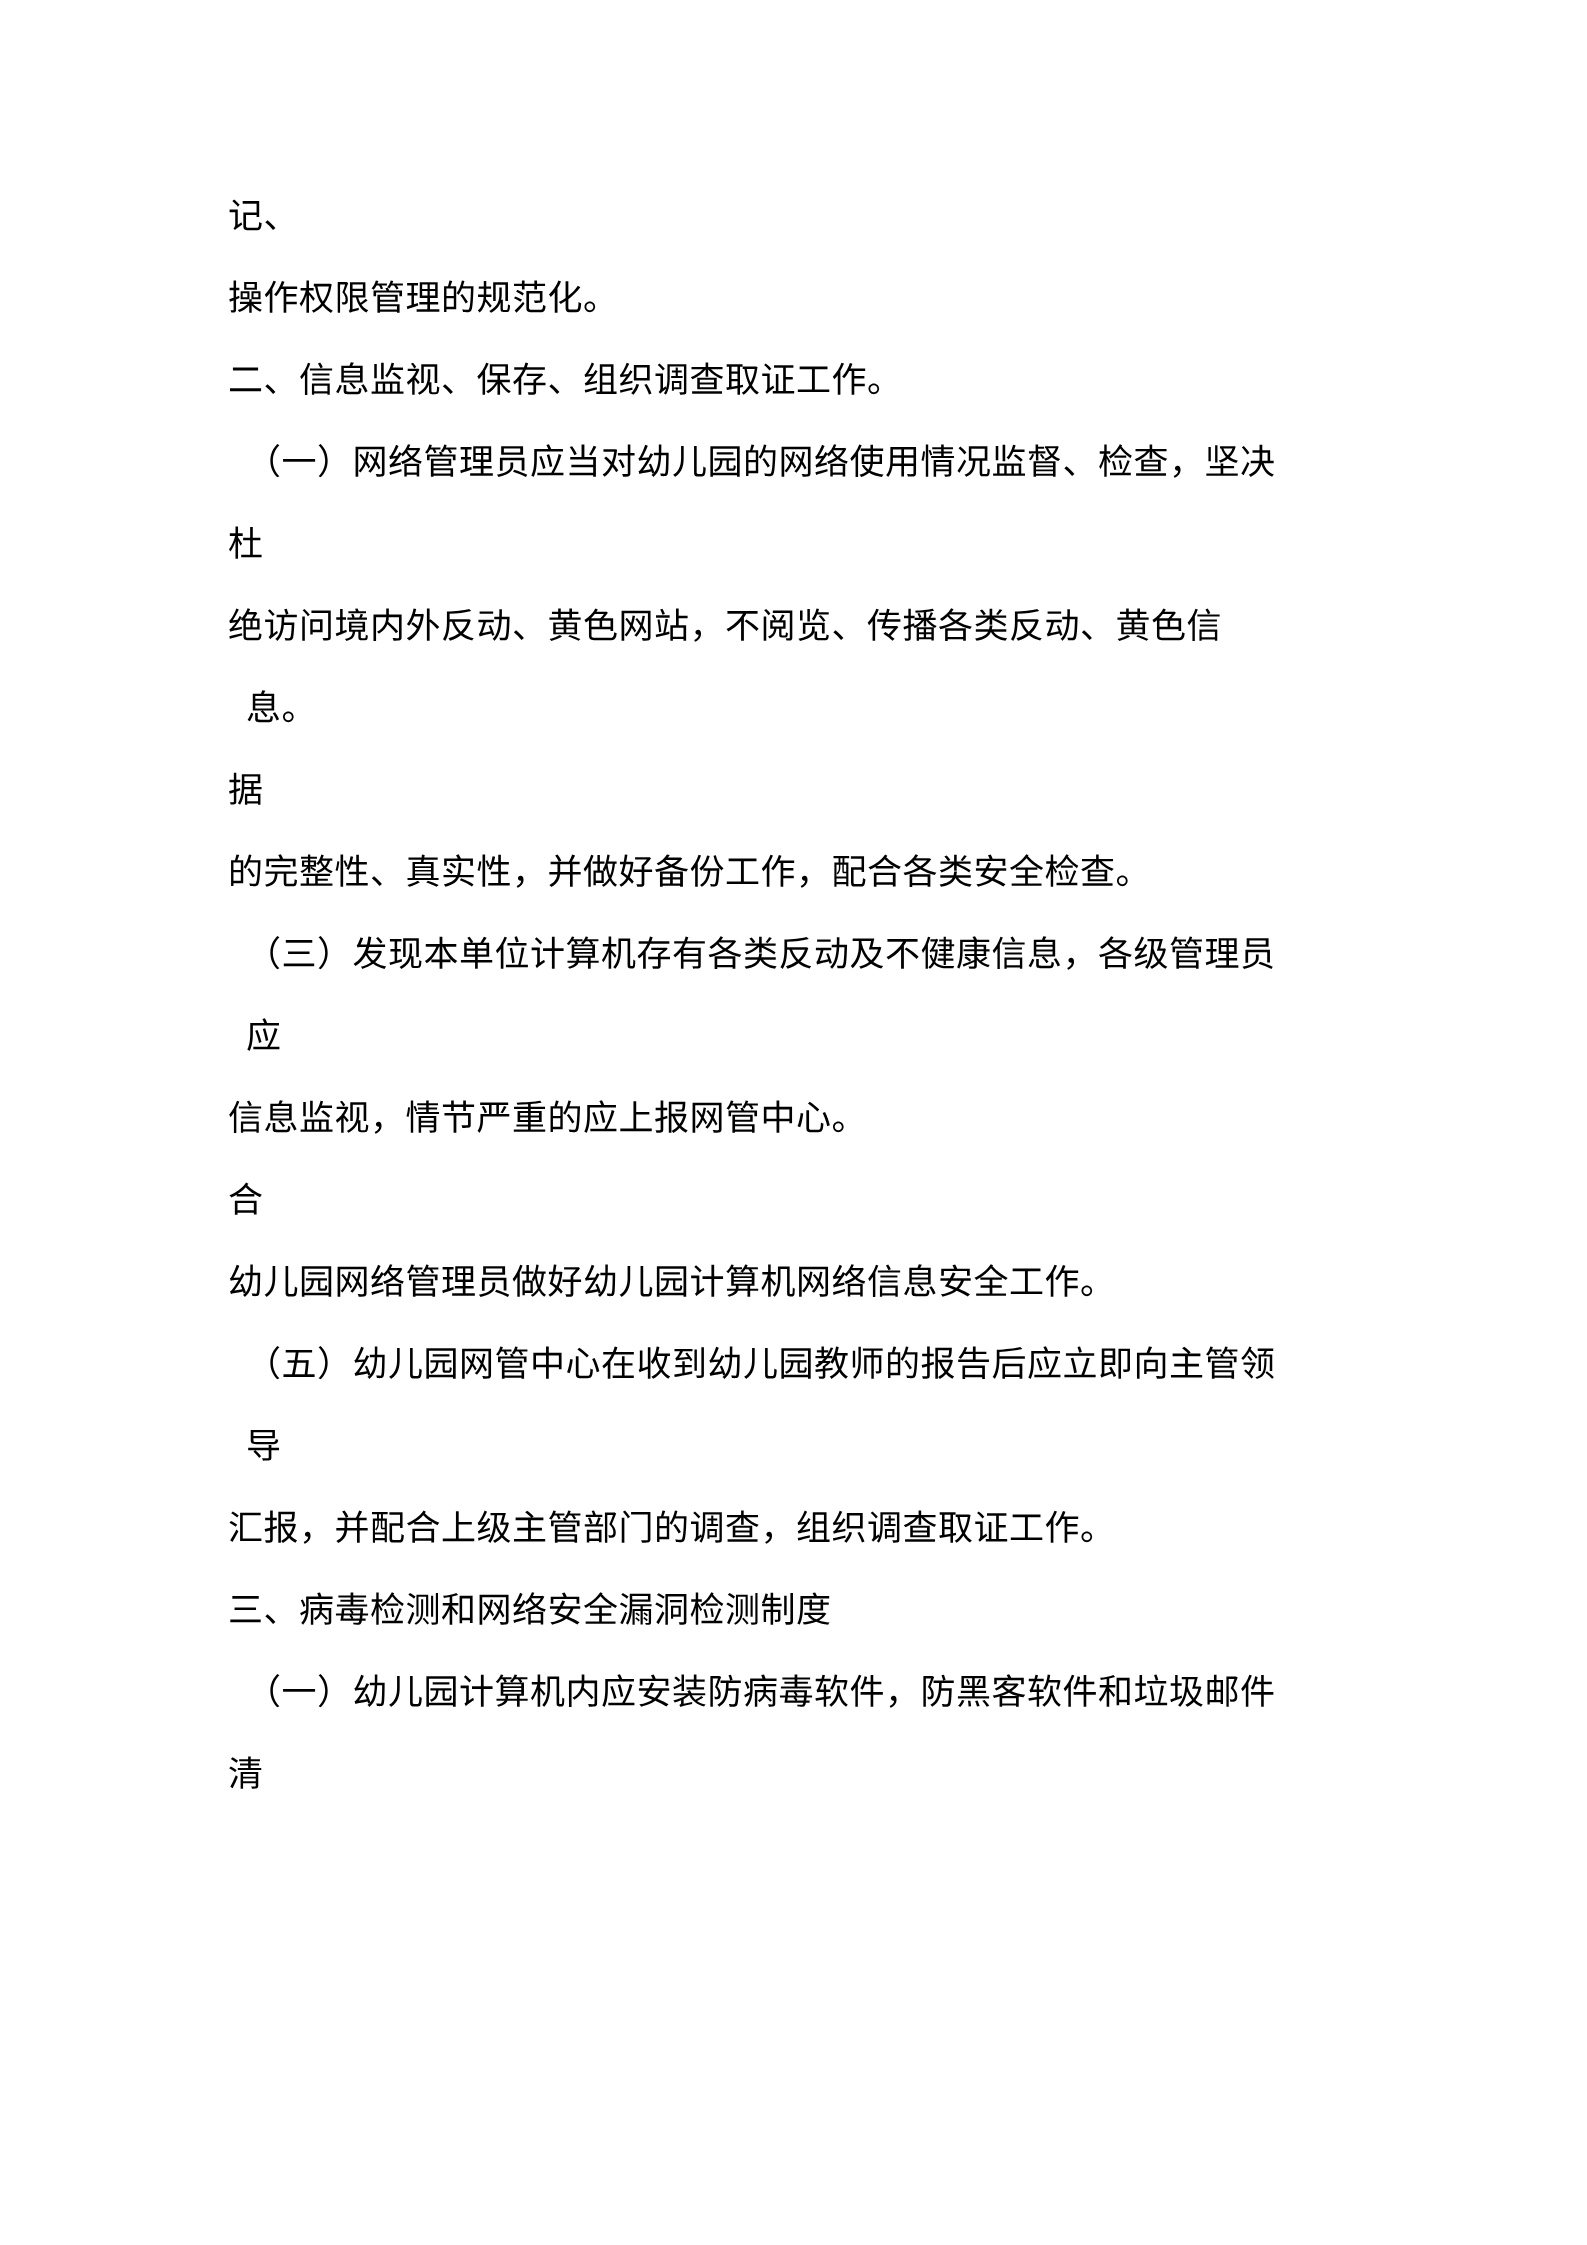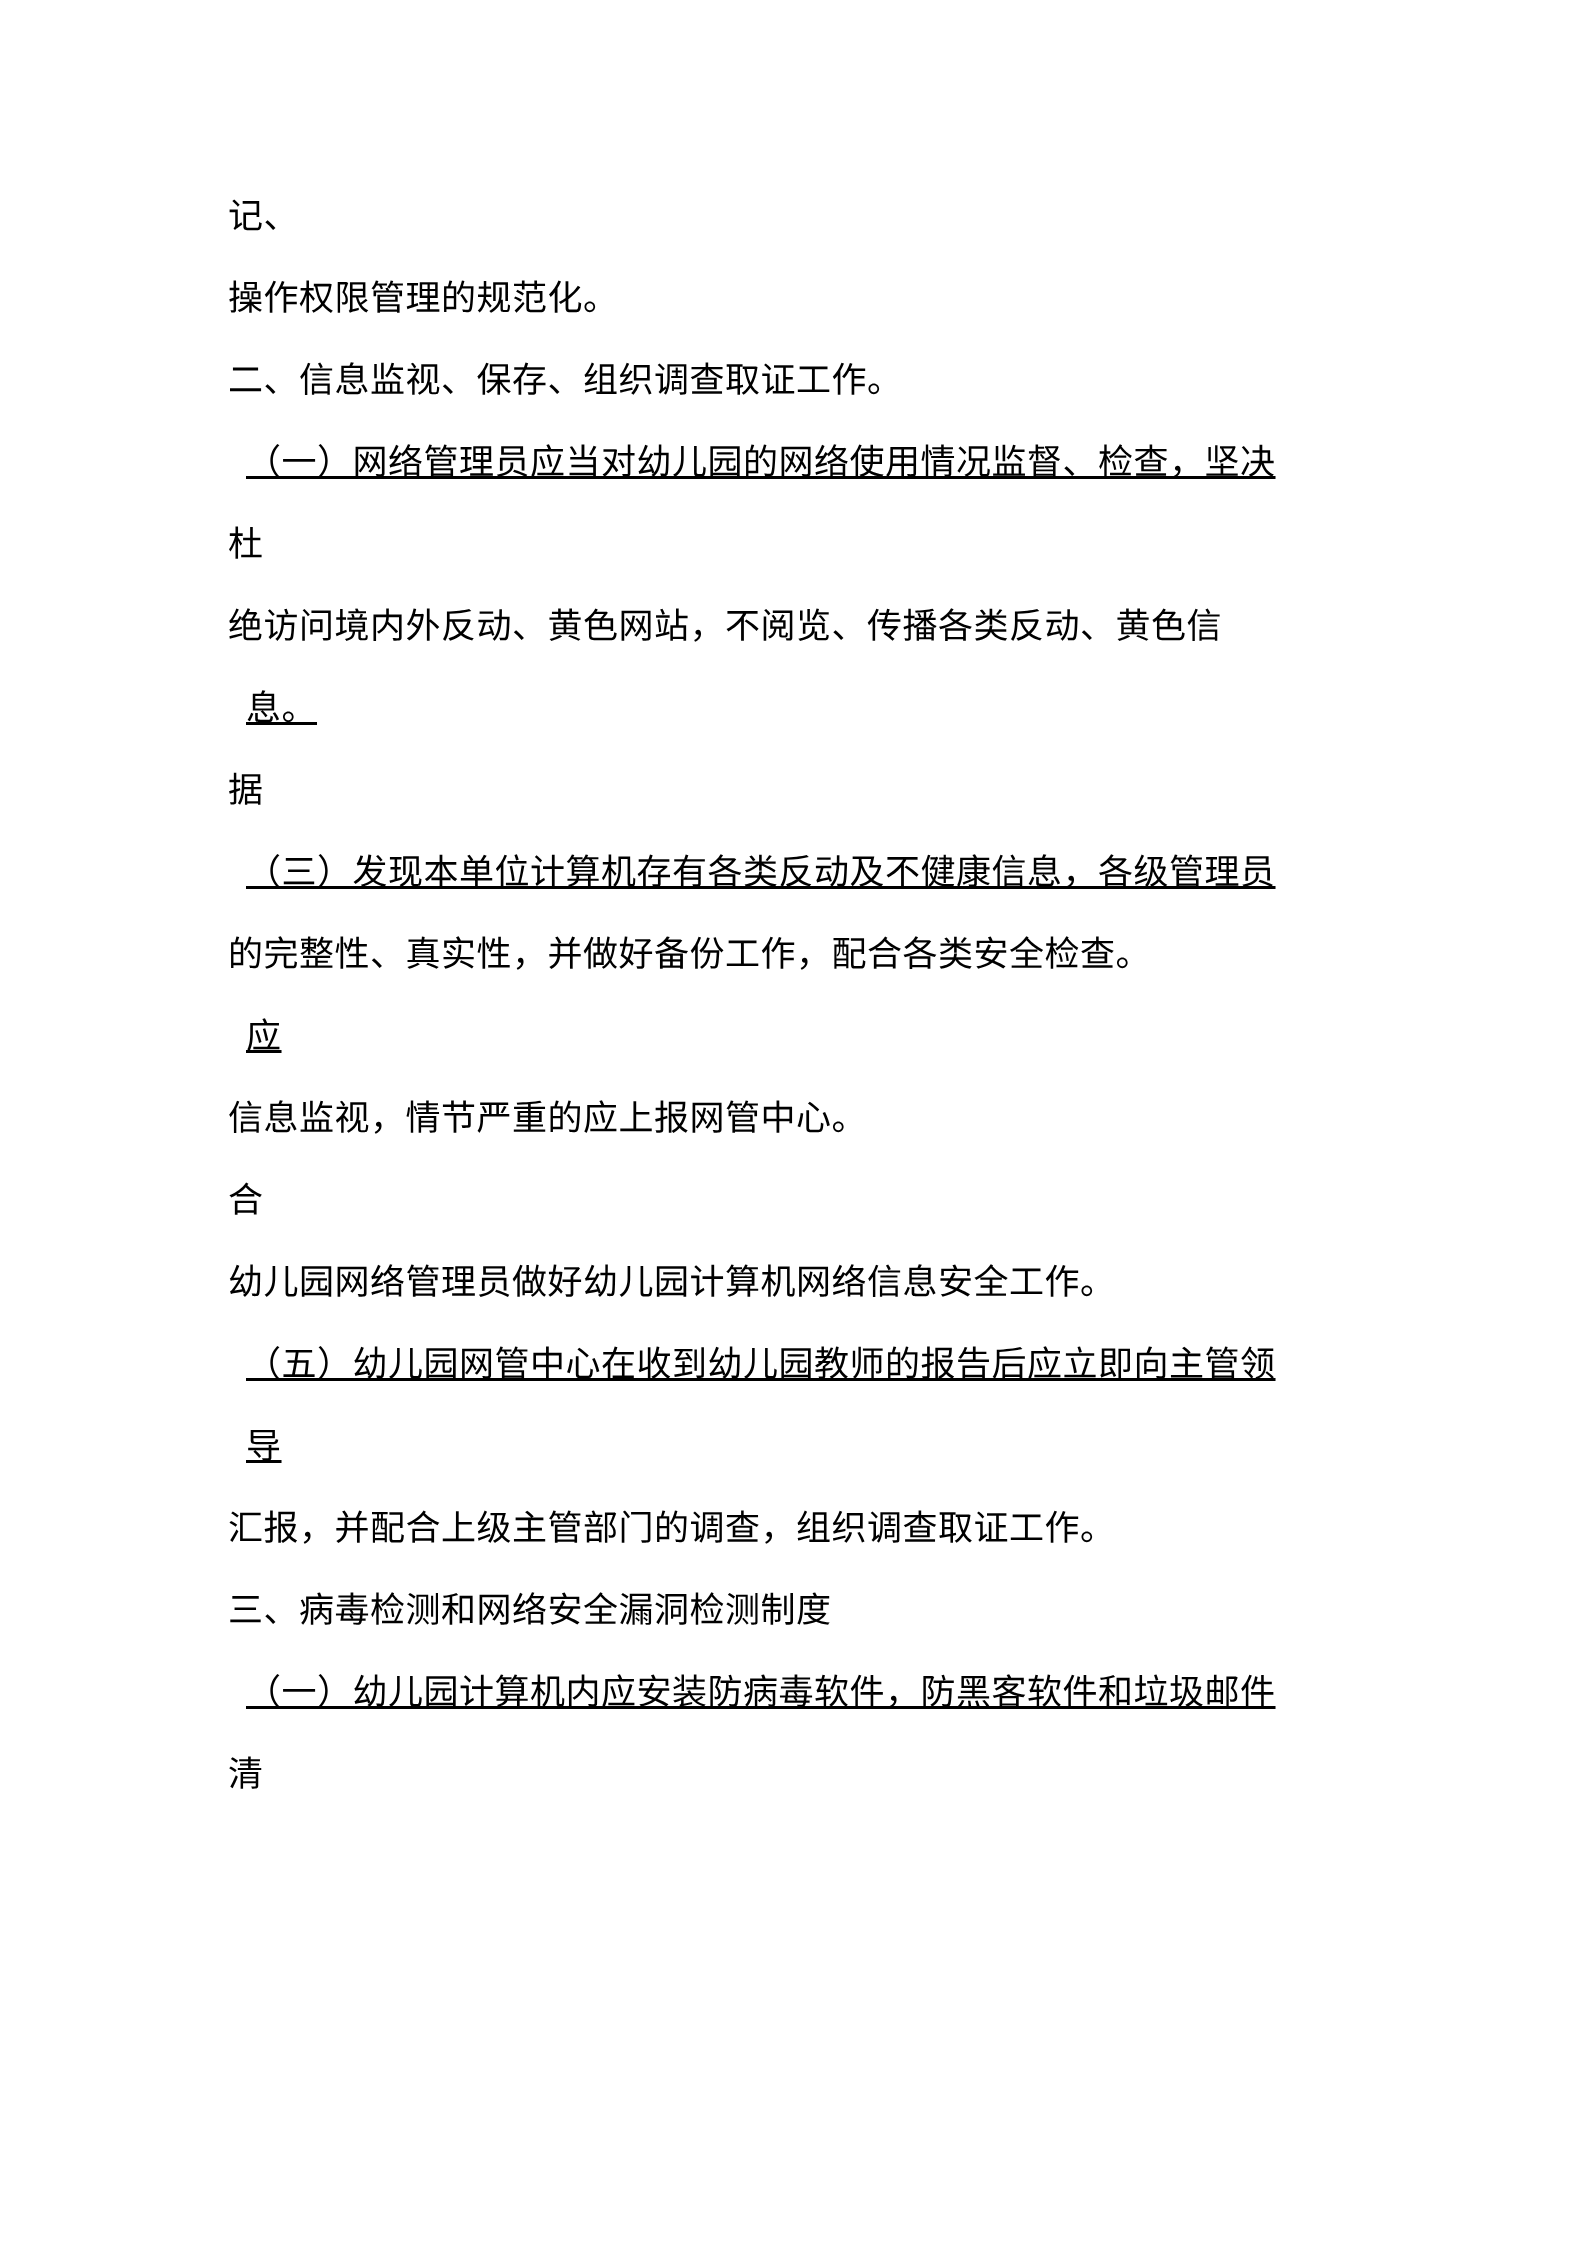--- a/index.html
+++ b/index.html
@@ -27,39 +27,38 @@
   .line {
     font-size: 35px;
     line-height: 82px;
     letter-spacing: 0.5px;
     white-space: pre-wrap;
     color: #000000;
     font-weight: 400;
   }
   .line.ind {
     padding-left: 18px;
-    text-decoration: underline;
   }
 </style>
 </head>
 <body>
 
 <div class="page">
   <div class="doc-body">
 
     <div class="line">记、</div>
     <div class="line">操作权限管理的规范化。</div>
     <div class="line">二、信息监视、保存、组织调查取证工作。</div>
     <div class="line ind">（一）网络管理员应当对幼儿园的网络使用情况监督、检查，坚决</div>
     <div class="line">杜</div>
     <div class="line">绝访问境内外反动、黄色网站，不阅览、传播各类反动、黄色信</div>
     <div class="line ind">息。</div>
     <div class="line">据</div>
+    <div class="line">的完整性、真实性，并做好备份工作，配合各类安全检查。</div>
     <div class="line ind">（三）发现本单位计算机存有各类反动及不健康信息，各级管理员</div>
-    <div class="line">的完整性、真实性，并做好备份工作，配合各类安全检查。</div>
     <div class="line ind">应</div>
     <div class="line">信息监视，情节严重的应上报网管中心。</div>
     <div class="line">合</div>
     <div class="line">幼儿园网络管理员做好幼儿园计算机网络信息安全工作。</div>
     <div class="line ind">（五）幼儿园网管中心在收到幼儿园教师的报告后应立即向主管领</div>
     <div class="line ind">导</div>
     <div class="line">汇报，并配合上级主管部门的调查，组织调查取证工作。</div>
     <div class="line">三、病毒检测和网络安全漏洞检测制度</div>
     <div class="line ind">（一）幼儿园计算机内应安装防病毒软件，防黑客软件和垃圾邮件</div>
     <div class="line">清</div>

